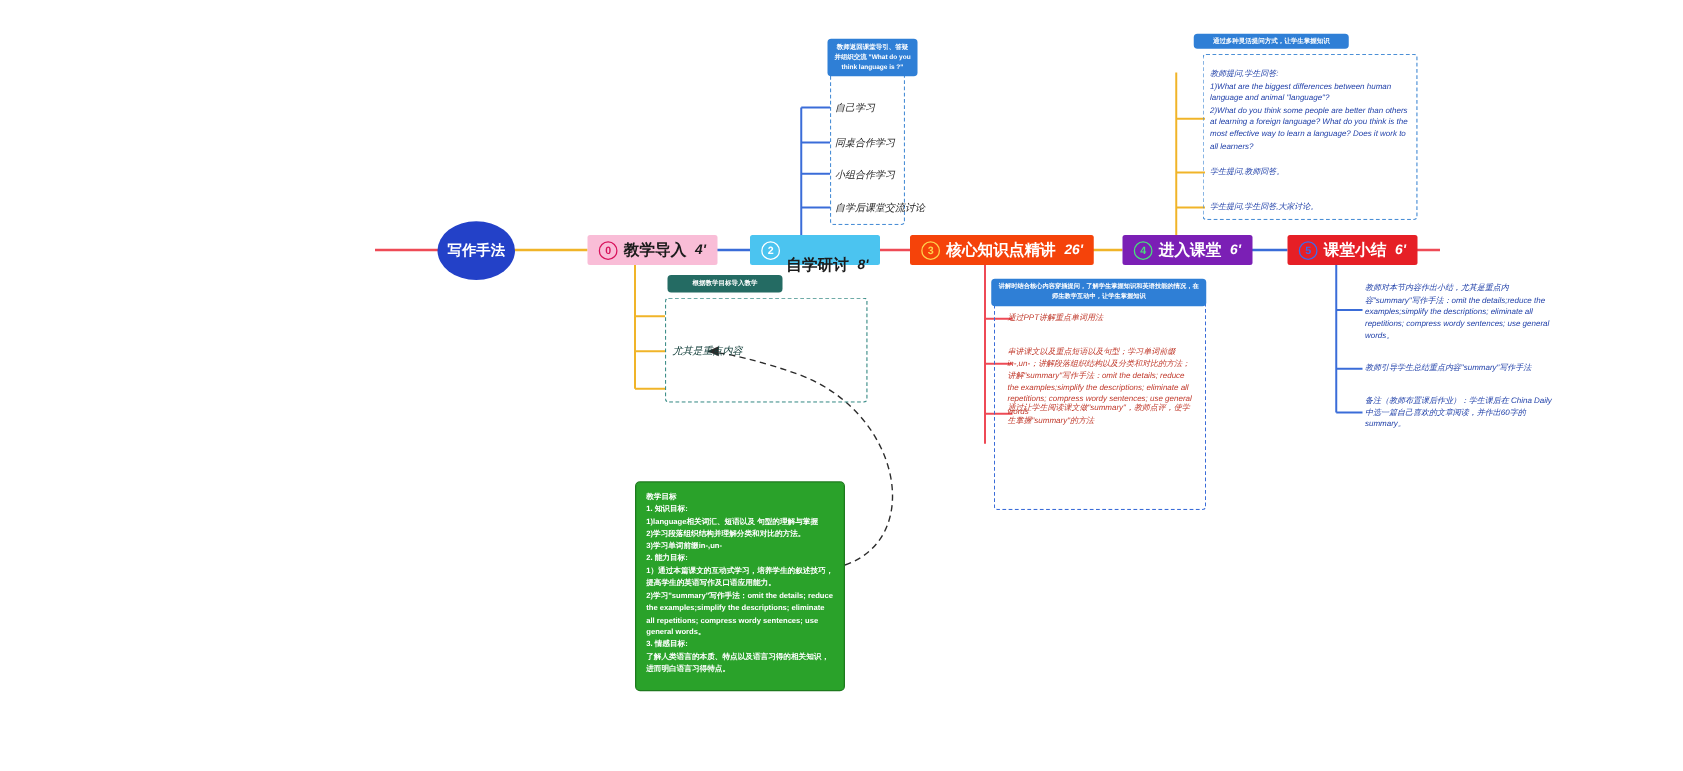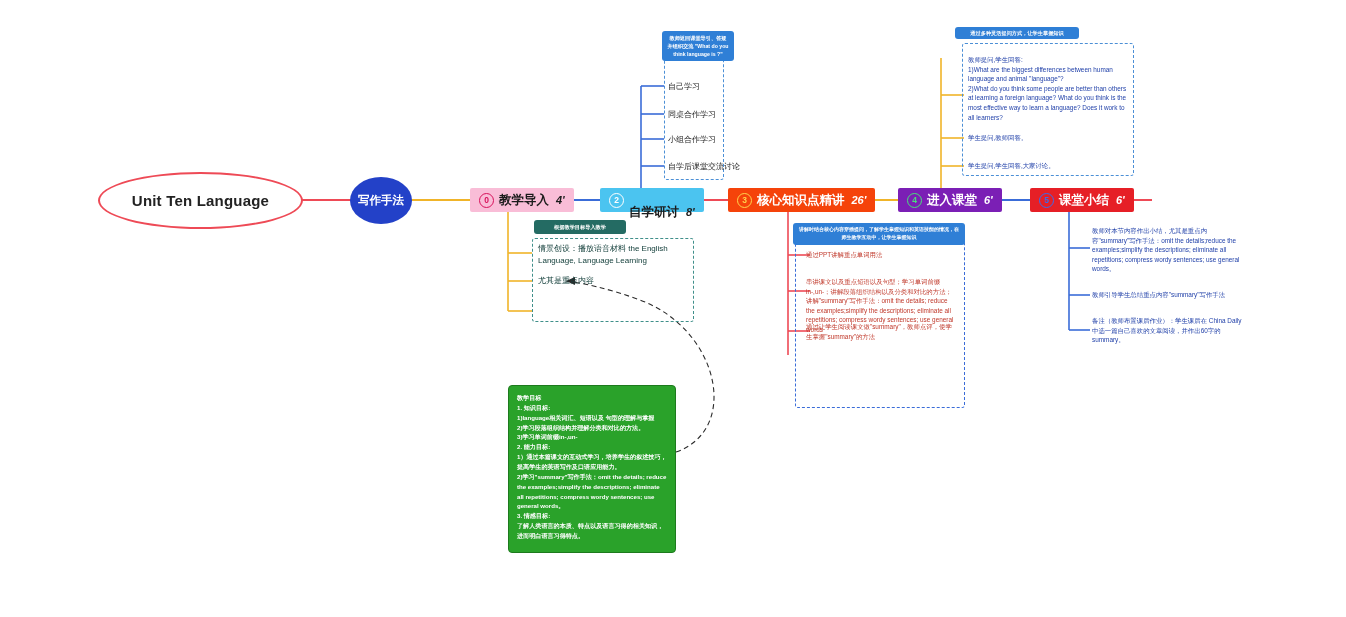--- a/index.html
+++ b/index.html
@@ -115,20 +115,21 @@
   .caption.teal { background: #246b63; }
 
   
   .leaf {
     position: absolute;
     box-sizing: border-box;
     font-size: 7.6px;
     line-height: 1.55;
     color: #1c1c1c;
     z-index: 4;
+    font-style: italic;
   }
   .leaf.cn { font-size: 8px; }
   .leaf.mini { font-size: 6.4px; line-height: 1.5; }
   .leaf.orange { color: #c0392b; }
   .leaf.navy { color: #1f3fa8; }
   .leaf.teal-txt { color: #15403c; }
 
   
   .goals {
     position: absolute;
@@ -200,23 +201,20 @@
 
     <path d="M1069,212 L1069,330" stroke="#3a6cd8" stroke-width="1.6" fill="none"></path>
     <path d="M1069,248 L1090,248" stroke="#3a6cd8" stroke-width="1.6" fill="none"></path>
     <path d="M1069,295 L1090,295" stroke="#3a6cd8" stroke-width="1.6" fill="none"></path>
     <path d="M1069,330 L1090,330" stroke="#3a6cd8" stroke-width="1.6" fill="none"></path>
 
     <path d="M676,452 C740,430 720,330 640,300 C610,289 580,282 564,281" stroke="#2b2b2b" stroke-width="1.1" fill="none" stroke-dasharray="5,3.5"></path>
     <path d="M566,281 L575,277 L575,285 Z" fill="#2b2b2b"></path>
   </svg>
 
-  <div class="node root-ellipse" style="left:98px; top:172px; width:205px; height:57px;">
-    <span>Unit Ten Language</span>
-  </div>
 
   <div class="node oval blue" style="left:350px; top:177px; width:62px; height:47px;">
     <span>写作手法</span>
   </div>
 
 
   <div class="node stage s0" style="left:470px; top:188px; height:24px;">
     <span class="num">0</span>
     <span class="lbl">教学导入</span>
     <span class="dur">4'</span>
@@ -242,21 +240,20 @@
 
   <div class="node stage s4" style="left:1030px; top:188px; height:24px;">
     <span class="num">5</span>
     <span class="lbl">课堂小结</span>
     <span class="dur">6'</span>
   </div>
 
   <div class="frame teal" style="left:532px; top:238px; width:162px; height:84px;"></div>
   <div class="caption teal" style="left:534px; top:220px; width:92px;">根据教学目标导入教学</div>
 
-  <div class="leaf cn teal-txt" style="left:538px; top:243px; width:150px;">情景创设：播放语音材料 the English Language, Language Learning</div>
   <div class="leaf cn teal-txt" style="left:538px; top:275px; width:120px;">尤其是重点内容</div>
 
   <div class="frame" style="left:664px; top:55px; width:60px; height:125px;"></div>
   <div class="caption blue" style="left:662px; top:31px; width:72px;">教师返回课堂导引、答疑并组织交流
 "What do you think language is ?"</div>
 
   <div class="leaf cn" style="left:668px; top:81px; width:60px;">自己学习</div>
   <div class="leaf cn" style="left:668px; top:109px; width:70px;">同桌合作学习</div>
   <div class="leaf cn" style="left:668px; top:134px; width:70px;">小组合作学习</div>
   <div class="leaf cn" style="left:668px; top:161px; width:80px;">自学后课堂交流讨论</div>

